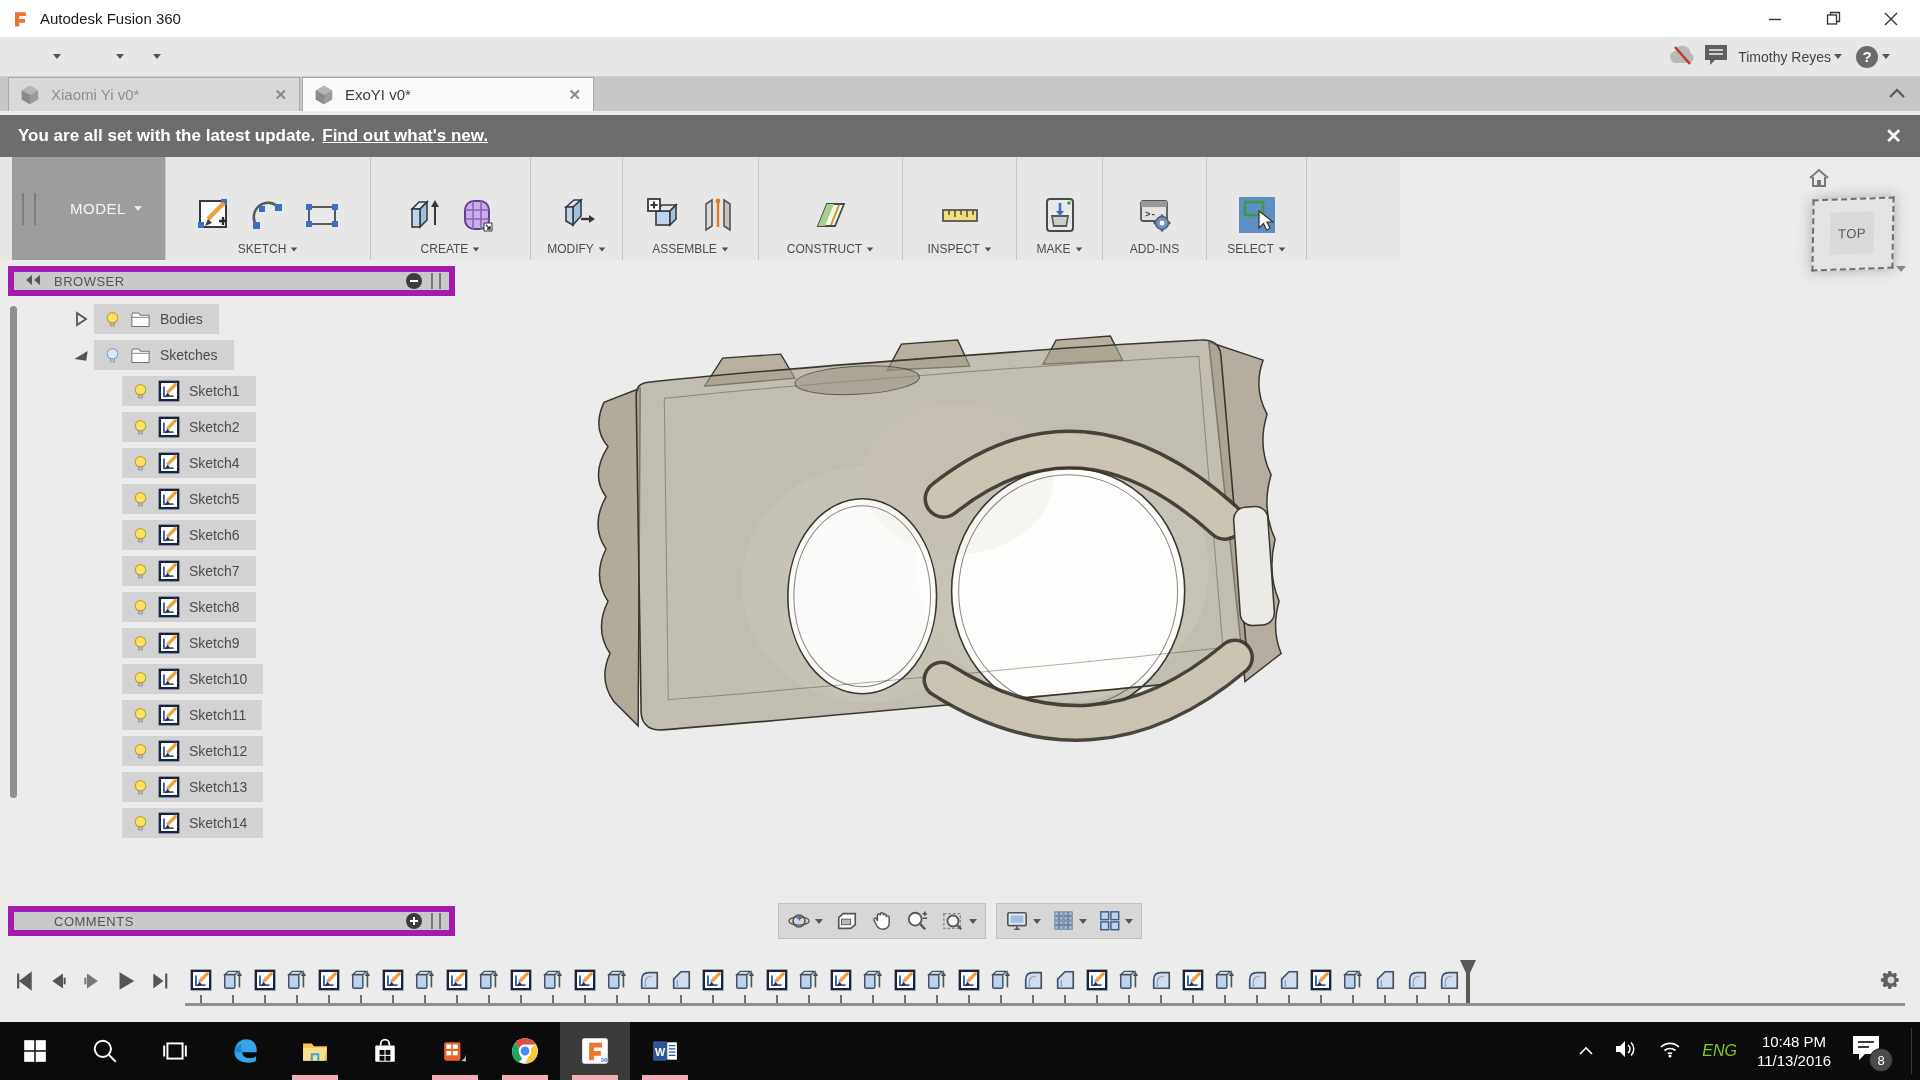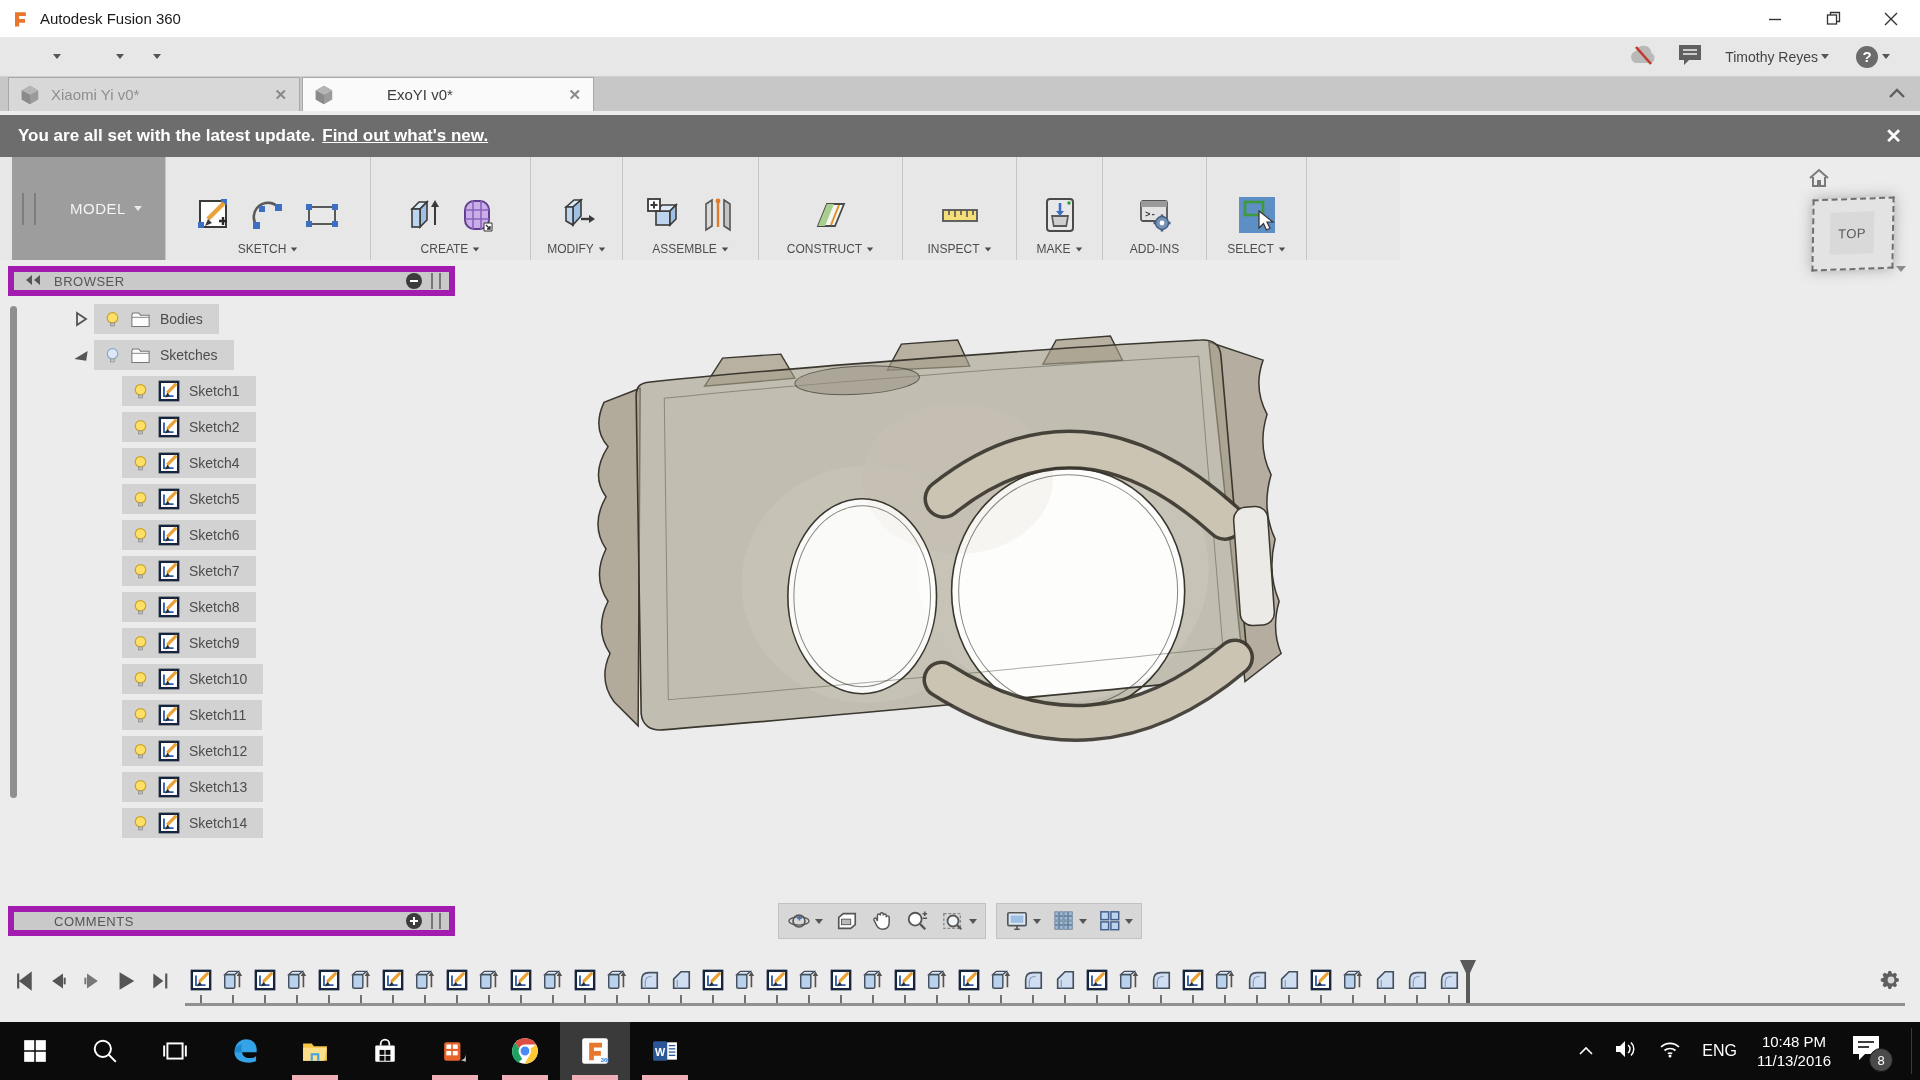--- a/index.html
+++ b/index.html
@@ -8,27 +8,27 @@
   
   .titlebar{position:absolute;left:0;top:0;width:1920px;height:37px;background:#ffffff;display:flex;align-items:center;}
   .app-logo{width:20px;height:20px;margin-left:10px;}
   .app-title{font-size:15px;color:#1a1a1a;margin-left:10px;}
   .winbtns{margin-left:auto;display:flex;height:100%;}
   .winbtn{width:58px;height:37px;display:flex;align-items:center;justify-content:center;cursor:default;}
   
   .qat{position:absolute;left:0;top:37px;width:1920px;height:40px;background:#e7e7e7;display:flex;align-items:center;border-bottom:1px solid #cfcfcf;box-sizing:border-box;}
   .qat-left{display:flex;align-items:center;gap:8px;margin-left:12px;}
   .qat-btn{display:flex;align-items:center;padding:3px 4px;gap:3px;}
-  .qat-right{margin-left:auto;display:flex;align-items:center;gap:18px;margin-right:26px;}
+  .qat-right{margin-left:auto;display:flex;align-items:center;gap:5px;margin-right:26px;}
   .caret{width:0;height:0;border-left:4px solid transparent;border-right:4px solid transparent;border-top:5px solid #555;display:inline-block;}
   .user-name{font-size:14px;color:#444;}
   
   .tabbar{position:absolute;left:0;top:77px;width:1920px;height:34px;background:#c7c7c7;display:flex;align-items:flex-end;}
   .doc-tab{width:292px;height:34px;display:flex;align-items:center;margin-right:2px;box-sizing:border-box;border:1px solid #a8a8a8;border-bottom:none;background:#d8d8d8;color:#8e8e8e;}
-  .doc-tab.active{background:#fafafa;color:#3c3c3c;gap:42px;}
+  .doc-tab.active{background:#fafafa;color:#3c3c3c;}
   .doc-tab:first-child{margin-left:8px;}
   .tab-label{font-size:15px;margin-left:10px;flex:1;white-space:nowrap;overflow:hidden;}
   .tab-close{margin-right:12px;font-size:15px;color:#8a8a8a;font-weight:bold;}
   .tab-collapse{margin-left:auto;margin-right:14px;margin-bottom:8px;}
   
   .notif{position:absolute;left:0;top:115px;width:1920px;height:42px;background:#6d6d6d;display:flex;align-items:center;}
   .notif-text{color:#fff;font-weight:bold;font-size:17px;margin-left:18px;}
   .notif-link{color:#fff;font-weight:bold;font-size:17px;text-decoration:underline;margin-left:7px;cursor:pointer;}
   .notif-close{margin-left:auto;margin-right:18px;color:#fff;font-size:20px;font-weight:bold;cursor:pointer;}
   
@@ -75,21 +75,21 @@
   .truler{position:absolute;left:185px;top:48px;width:1720px;height:3px;background:#909090;}
   .playhead{position:absolute;left:1459px;top:4px;width:18px;height:48px;}
   .tgear{position:absolute;left:1878px;top:12px;}
   
   .taskbar{position:absolute;left:0;top:1022px;width:1920px;height:58px;background:#0b0b0b;display:flex;align-items:center;}
   .tb-items{display:flex;align-items:center;height:100%;}
   .tbtn{width:70px;height:58px;display:flex;align-items:center;justify-content:center;position:relative;}
   .tbtn.active{background:#3a3a3a;}
   .tbtn .runline{position:absolute;left:12px;bottom:0;width:46px;height:5px;background:#f0aeb6;}
   .tray{margin-left:auto;display:flex;align-items:center;gap:20px;margin-right:8px;height:100%;}
-  .tray-lang{color:#ffffff;font-size:16px;}
+  .tray-lang{color:#84cc16;font-size:16px;font-style:italic;}
   .tray-clock{color:#fff;font-size:15px;text-align:center;line-height:19px;}
   .tray-sep{width:1px;height:46px;background:#3a3a3a;margin-left:6px;}
   .ac-wrap{position:relative;width:34px;height:34px;}
   .ac-badge{position:absolute;right:-8px;bottom:-4px;width:22px;height:22px;border-radius:50%;background:#4a4a4a;color:#fff;font-size:13px;display:flex;align-items:center;justify-content:center;border:1px solid #151515;}
   .canvas{position:absolute;left:0;top:260px;width:1920px;height:762px;background:#ececec;}
 </style>
 </head>
 <body>
 
 <div class="app">

